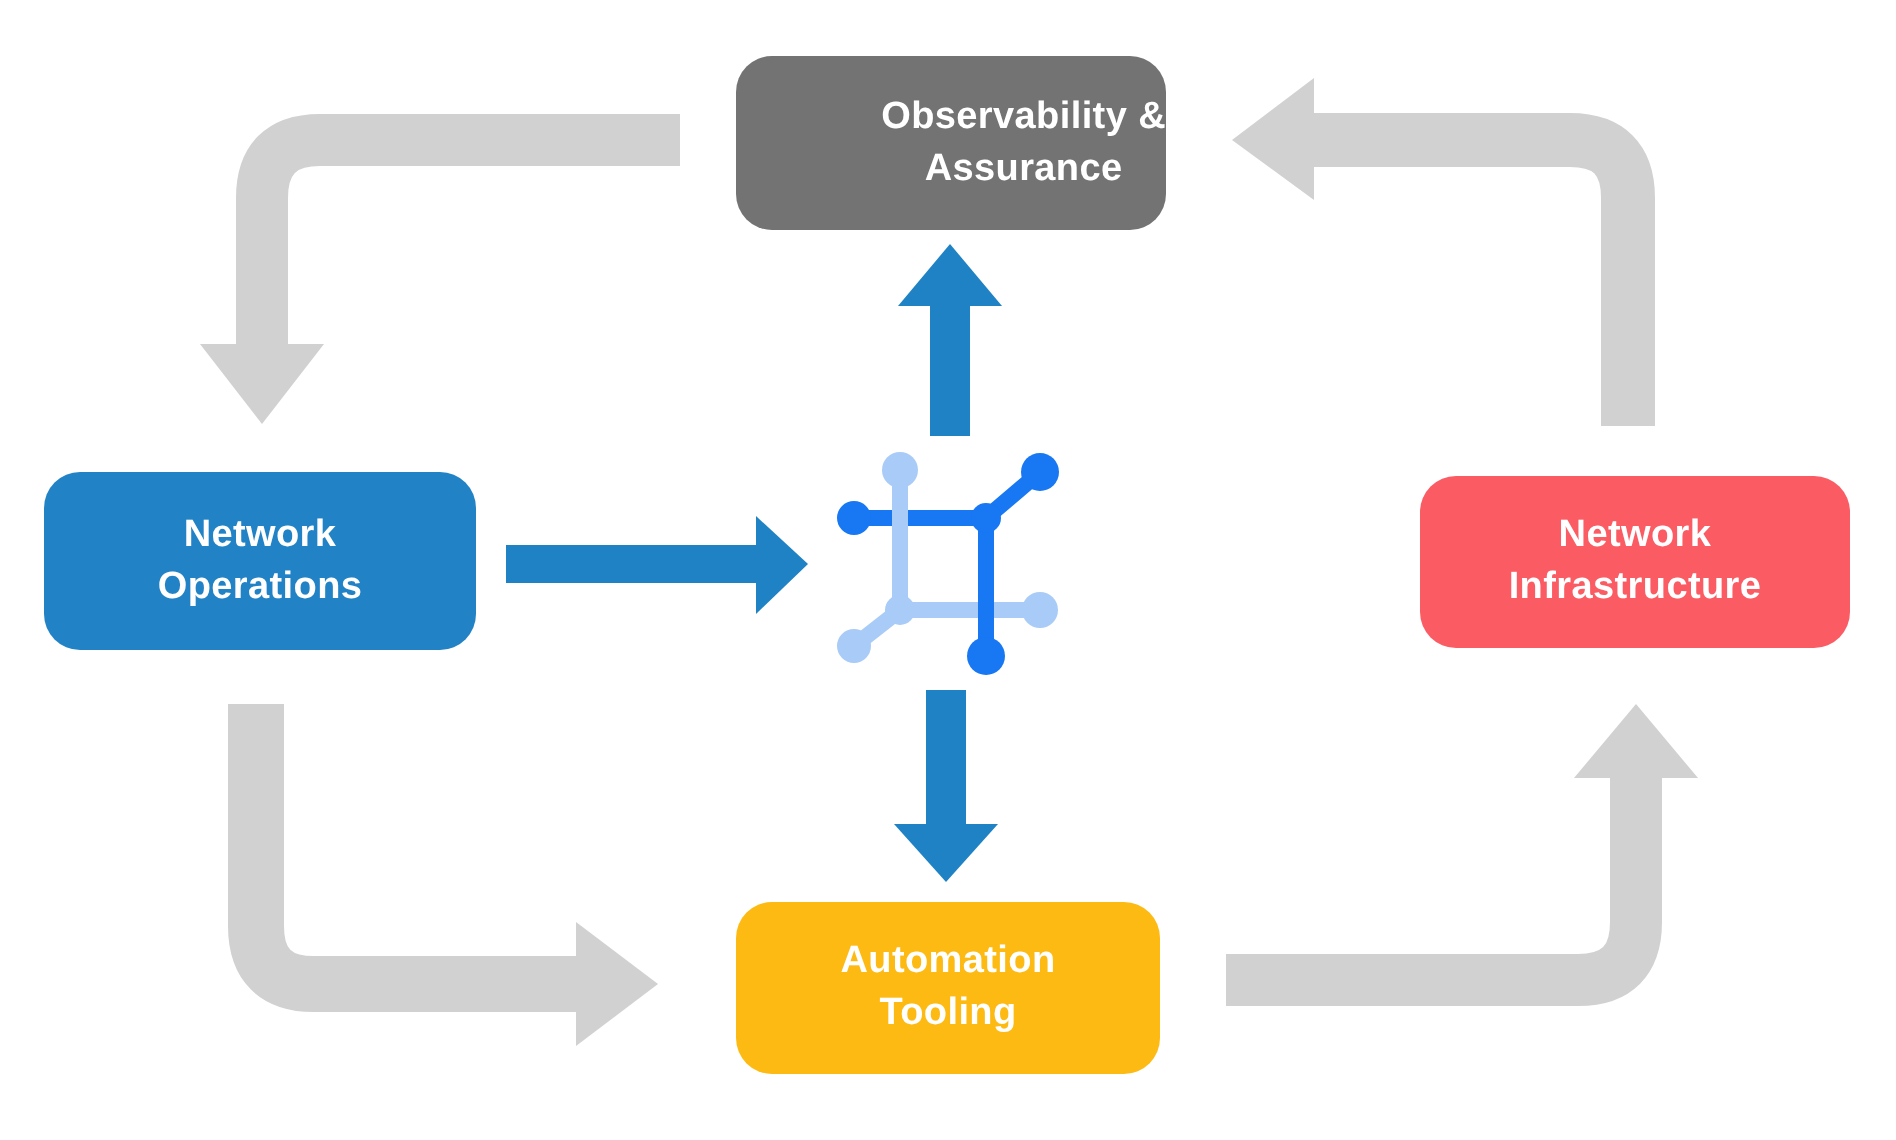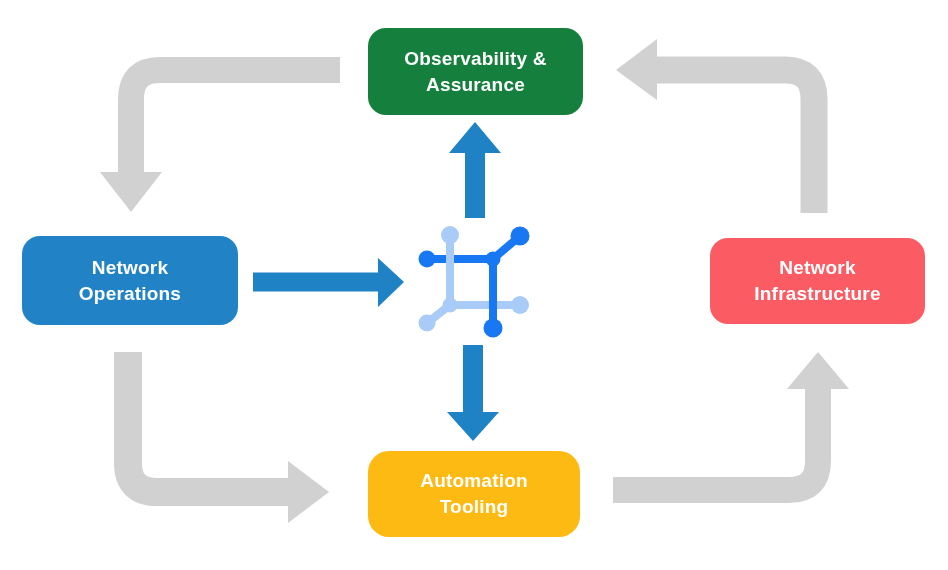--- a/index.html
+++ b/index.html
@@ -25,21 +25,21 @@
     color: #ffffff;
     font-size: 19px;
     font-weight: bold;
     line-height: 1.35;
     letter-spacing: 0.2px;
     white-space: pre-line;
   }
   .node-observability { left: 368px; top: 28px;  width: 215px; height: 87px; }
   .node-operations    { left: 22px;  top: 236px; width: 216px; height: 89px; }
   .node-infrastructure{ left: 710px; top: 238px; width: 215px; height: 86px; }
-  .node-automation    { left: 368px; top: 451px; width: 212px; height: 86px; border-radius: 21px; }
+  .node-automation    { left: 368px; top: 451px; width: 212px; height: 86px; }
   .center-icon { position: absolute; left: 410px; top: 222px; width: 120px; height: 120px; }
 </style>
 </head>
 <body>
 
 <div class="stage">
 
   <svg class="arrow-layer" width="948" height="570" viewBox="0 0 948 570">
 
     <g>
@@ -96,21 +96,21 @@
 
       <line x1="83" y1="37" x2="110" y2="14" stroke-width="8" stroke="#1877F2"></line>
       <circle cx="110" cy="14" r="9.5" stroke="none" fill="#1877F2"></circle>
 
       <line x1="83" y1="37" x2="83" y2="106" stroke-width="8" stroke="#1877F2"></line>
       <circle cx="83" cy="37" r="7.5" stroke="none" fill="#1877F2"></circle>
       <circle cx="83" cy="106" r="9.5" stroke="none" fill="#1877F2"></circle>
     </g>
   </svg>
 
-  <div class="node node-observability" style="background-color: #15803d;">
+  <div class="node node-observability" style="background-color: #737373; justify-content: flex-end;">
     <span>Observability &amp;
 Assurance</span>
   </div>
 
   <div class="node node-operations" style="background-color: rgb(33, 131, 197);">
     <span>Network
 Operations</span>
   </div>
 
   <div class="node node-infrastructure" style="background-color: rgb(251, 92, 100);">

